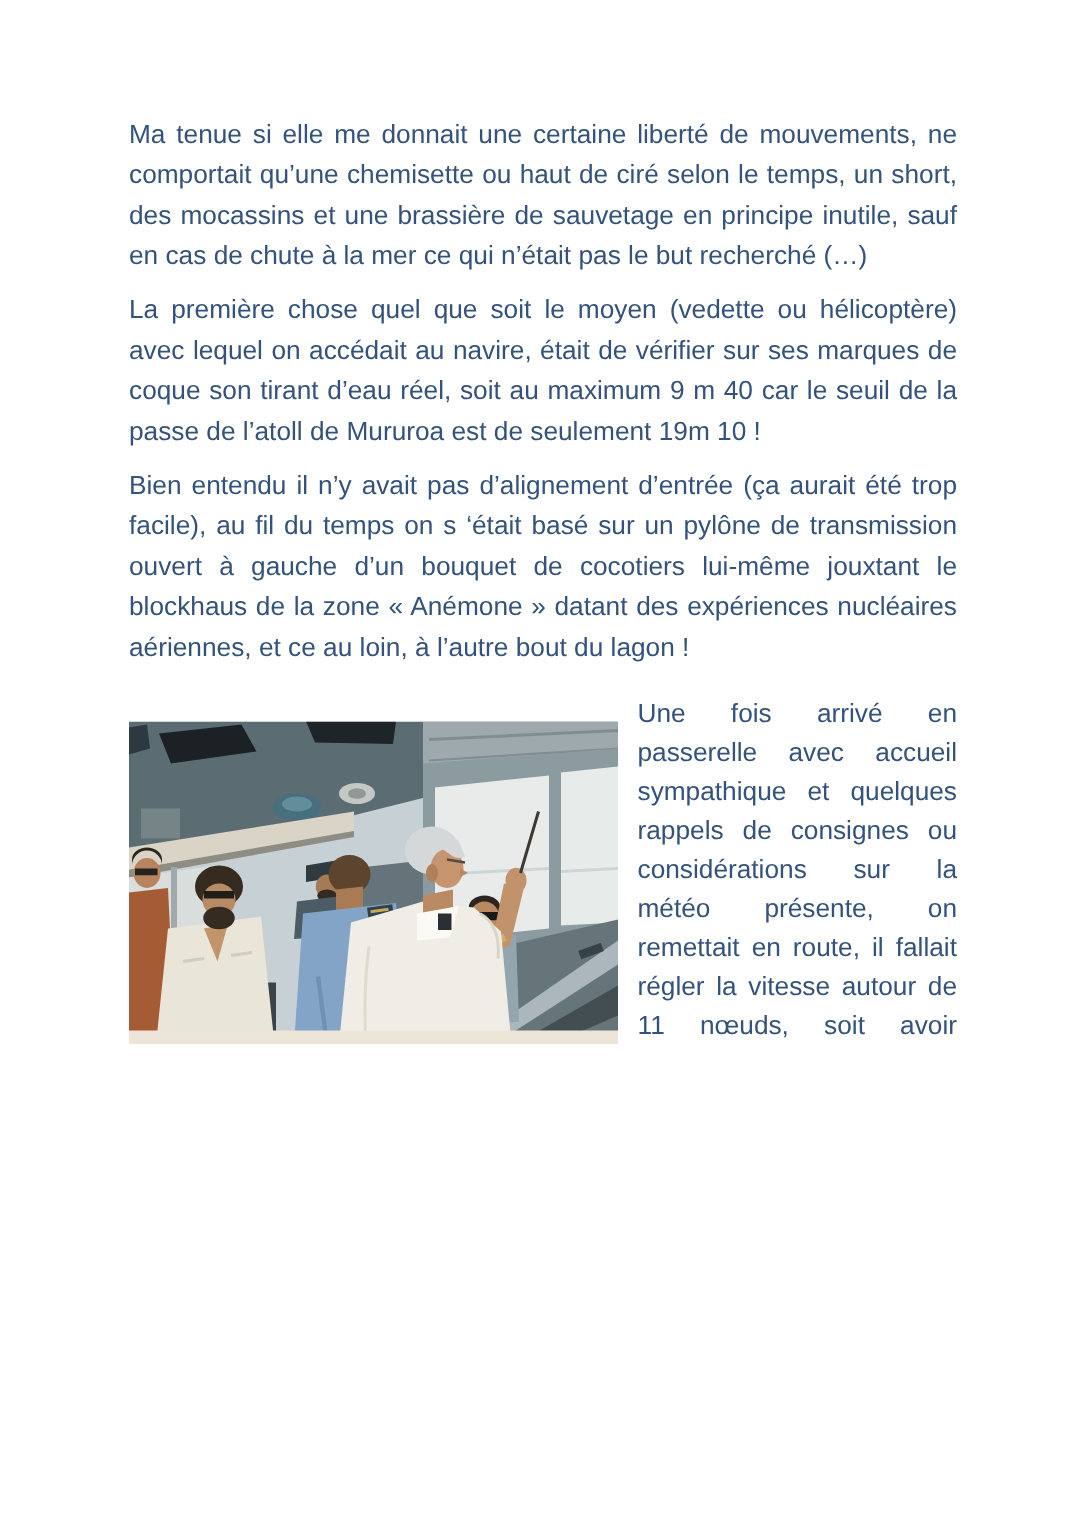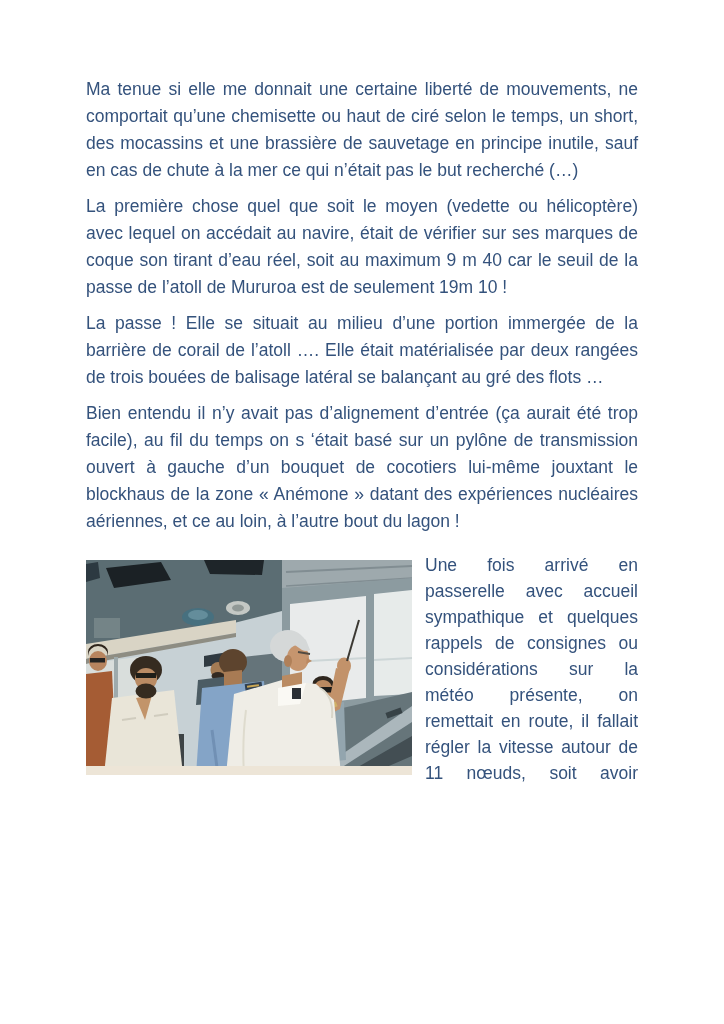--- a/index.html
+++ b/index.html
@@ -26,21 +26,21 @@
     margin: 0 0 9px 0;
     font-size: 17.5px;
     line-height: 27px;
     text-align: justify;
     text-justify: inter-word;
   }
   .photo-row {
     display: flex;
     gap: 13px;
     margin-top: 13px;
-    align-items: center;
+    align-items: flex-end;
   }
   .photo {
     flex: 0 0 326px;
     width: 326px;
     height: 215px;
     overflow: hidden;
     background: #c9d4d8;
   }
   .photo svg { display: block; }
   .wrap-para {
@@ -55,21 +55,20 @@
   }
 </style>
 </head>
 <body>
 
 <div class="page">
   <div class="doc">
 
     <p class="para">Ma tenue si elle me donnait une certaine liberté de mouvements, ne comportait qu’une chemisette ou haut de ciré selon le temps, un short, des mocassins et une brassière de sauvetage en principe inutile, sauf en cas de chute à la mer ce qui n’était pas le but recherché (…)</p>
     <p class="para">La première chose quel que soit le moyen (vedette ou hélicoptère) avec lequel on accédait au navire, était de vérifier sur ses marques de coque son tirant d’eau réel, soit au maximum 9 m 40 car le seuil de la passe de l’atoll de Mururoa est de seulement 19m 10 !</p>
-    <p class="para">La passe ! Elle se situait au milieu d’une portion immergée de la barrière de corail de l’atoll …. Elle était matérialisée par deux rangées de trois bouées de balisage latéral se balançant au gré des flots …</p>
     <p class="para">Bien entendu il n’y avait pas d’alignement d’entrée (ça aurait été trop facile), au fil du temps on s ‘était basé sur un pylône de transmission ouvert à gauche d’un bouquet de cocotiers lui-même jouxtant le blockhaus de la zone « Anémone » datant des expériences nucléaires aériennes, et ce au loin, à l’autre bout du lagon !</p>
 
     <div class="photo-row">
 
       <div class="photo">
         <svg width="326" height="215" viewBox="0 0 326 215" xmlns="http://www.w3.org/2000/svg">
 
           <rect x="0" y="0" width="326" height="215" fill="#c6d1d6"></rect>
 
           <polygon points="0,0 326,0 326,34 200,50 0,100" fill="#54686f"></polygon>

